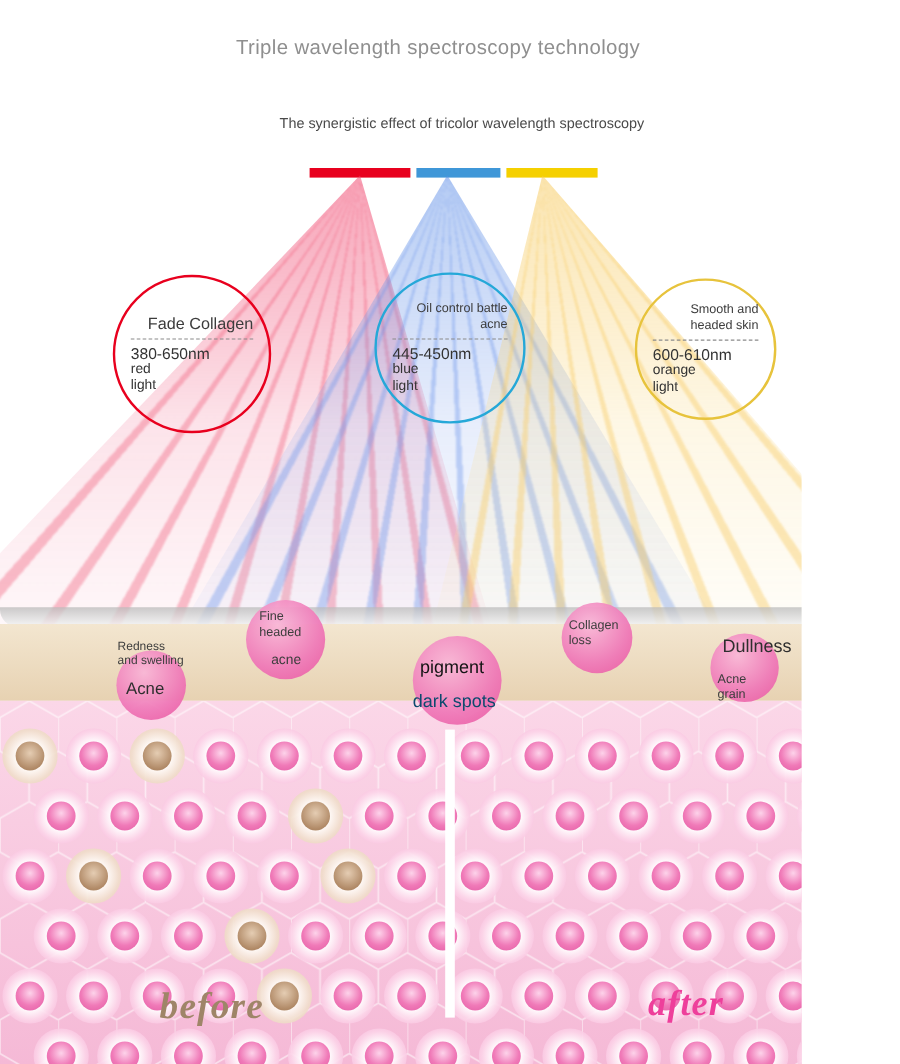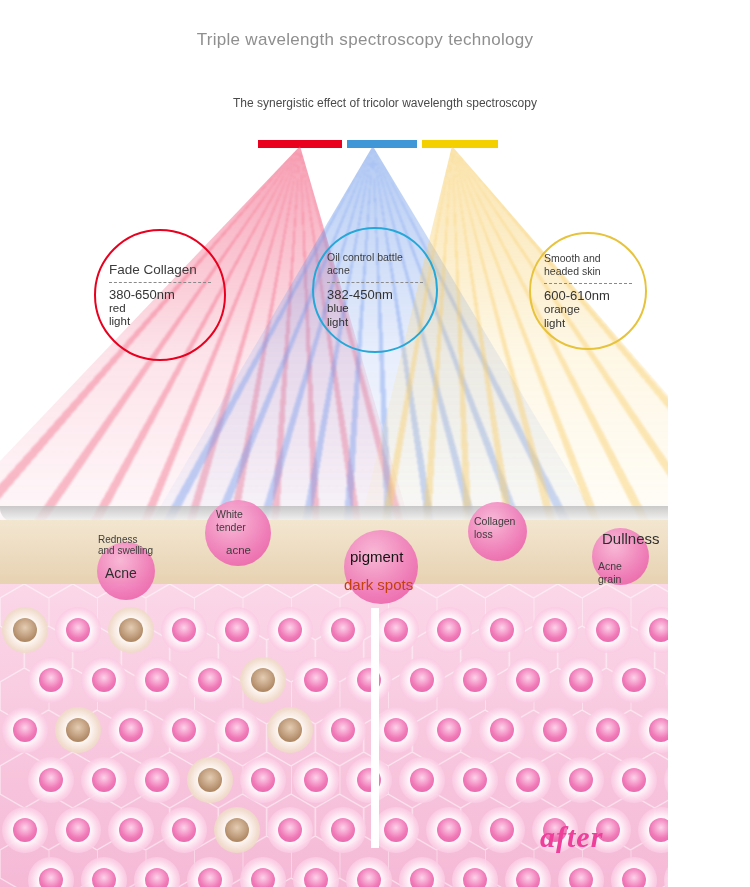--- a/index.html
+++ b/index.html
@@ -33,21 +33,21 @@
     clip-path:polygon(21.9% 0%,100% 100%,0% 100%);
     background:
       repeating-conic-gradient(from 150deg at 21.9% 0%,rgba(245,195,80,0) 0deg 2.2deg,rgba(248,205,105,.45) 2.2deg 3.4deg,rgba(245,195,80,0) 3.4deg 6.2deg),
       linear-gradient(to bottom,rgba(246,200,90,.48) 0%,rgba(250,220,140,.22) 55%,rgba(253,240,200,.12) 100%);}
   
   .wl-circle{position:absolute;border-radius:50%;border:2px solid;box-sizing:border-box;
     display:flex;flex-direction:column;justify-content:center;padding:8px 13px;z-index:5;}
   .c-red{left:94px;top:229px;width:132px;height:132px;border-color:#e8001e;}
   .c-blue{left:312px;top:227px;width:126px;height:126px;border-color:#25a8d8;}
   .c-yellow{left:529px;top:232px;width:118px;height:118px;border-color:#e7c33c;}
-  .wl-title{color:#3c3c3c;}
+  .wl-title{color:#3c3c3c;text-align:right;}
   .c-red .wl-title{font-size:13.5px;}
   .c-blue .wl-title,.c-yellow .wl-title{font-size:10.5px;line-height:1.25;}
   .dash{border-top:1px dashed #8a8a8a;margin:5px 0 4px 0;}
   .wl-range{font-size:13px;color:#333;}
   .wl-light{font-size:11.5px;color:#333;line-height:1.15;}
   
   .surface-gray{position:absolute;top:506px;left:0;width:750px;height:16px;z-index:2;
     background:linear-gradient(to bottom,rgba(185,185,185,.75),rgba(245,245,245,.9));
     border-radius:0 0 14px 14px;}
   .derm-band{position:absolute;top:520px;left:0;width:750px;height:64px;z-index:2;
@@ -71,21 +71,21 @@
   .blob-white{left:205px;top:500px;width:66px;height:66px;}
   .blob-pigment{left:344px;top:530px;width:74px;height:74px;}
   .blob-collagen{left:468px;top:502px;width:59px;height:59px;}
   .blob-dullness{left:592px;top:528px;width:57px;height:57px;}
   .lbl{position:absolute;z-index:8;color:#3d3d3d;}
   .lbl-redness{left:98px;top:534px;width:56px;font-size:10px;line-height:1.12;}
   .lbl-acne{left:105px;top:565px;font-size:14px;color:#2e2e2e;}
   .lbl-white{left:216px;top:508px;width:52px;font-size:10.5px;line-height:1.2;}
   .lbl-white-acne{left:226px;top:544px;font-size:11.5px;}
   .lbl-pigment{left:350px;top:548px;font-size:15px;color:#141414;}
-  .lbl-darkspots{left:344px;top:576px;font-size:15px;color:#c2410c;}
+  .lbl-darkspots{left:344px;top:576px;font-size:15px;color:#0c4a6e;}
   .lbl-collagen{left:474px;top:515px;width:50px;font-size:10.5px;line-height:1.25;}
   .lbl-dullness{left:602px;top:530px;font-size:15px;color:#2e2e2e;}
   .lbl-finegrain{left:598px;top:560px;width:42px;font-size:10.5px;line-height:1.2;}
   .before-text{position:absolute;left:133px;top:820px;z-index:8;
     font-family:"Liberation Serif",serif;font-style:italic;font-weight:600;
     font-size:31px;color:#9f8568;letter-spacing:1px;}
   .after-text{position:absolute;left:540px;top:820px;z-index:8;
     font-family:"Liberation Serif",serif;font-style:italic;font-weight:600;
     font-size:30px;color:#ee3f9b;letter-spacing:1px;}
 </style>
@@ -111,21 +111,21 @@
     <div class="wl-title">Fade Collagen</div>
     <div class="dash"></div>
     <div class="wl-range">380-650nm</div>
     <div class="wl-light">red</div>
     <div class="wl-light">light</div>
   </div>
 
   <div class="wl-circle c-blue">
     <div class="wl-title">Oil control battle acne</div>
     <div class="dash"></div>
-    <div class="wl-range">382-450nm</div>
+    <div class="wl-range">445-450nm</div>
     <div class="wl-light">blue</div>
     <div class="wl-light">light</div>
   </div>
 
   <div class="wl-circle c-yellow">
     <div class="wl-title">Smooth and headed skin</div>
     <div class="dash"></div>
     <div class="wl-range">600-610nm</div>
     <div class="wl-light">orange</div>
     <div class="wl-light">light</div>
@@ -393,23 +393,24 @@
   <div class="divider"></div>
 
   <div class="blob blob-acne"></div>
   <div class="blob blob-white"></div>
   <div class="blob blob-pigment"></div>
   <div class="blob blob-collagen"></div>
   <div class="blob blob-dullness"></div>
 
   <div class="lbl lbl-redness">Redness and swelling</div>
   <div class="lbl lbl-acne">Acne</div>
-  <div class="lbl lbl-white">White tender</div>
+  <div class="lbl lbl-white">Fine headed</div>
   <div class="lbl lbl-white-acne">acne</div>
   <div class="lbl lbl-pigment">pigment</div>
   <div class="lbl lbl-darkspots">dark spots</div>
   <div class="lbl lbl-collagen">Collagen loss</div>
   <div class="lbl lbl-dullness">Dullness</div>
   <div class="lbl lbl-finegrain">Acne grain</div>
 
+  <div class="before-text">before</div>
   <div class="after-text">after</div>
 
 </div>
 
 </body></html>

